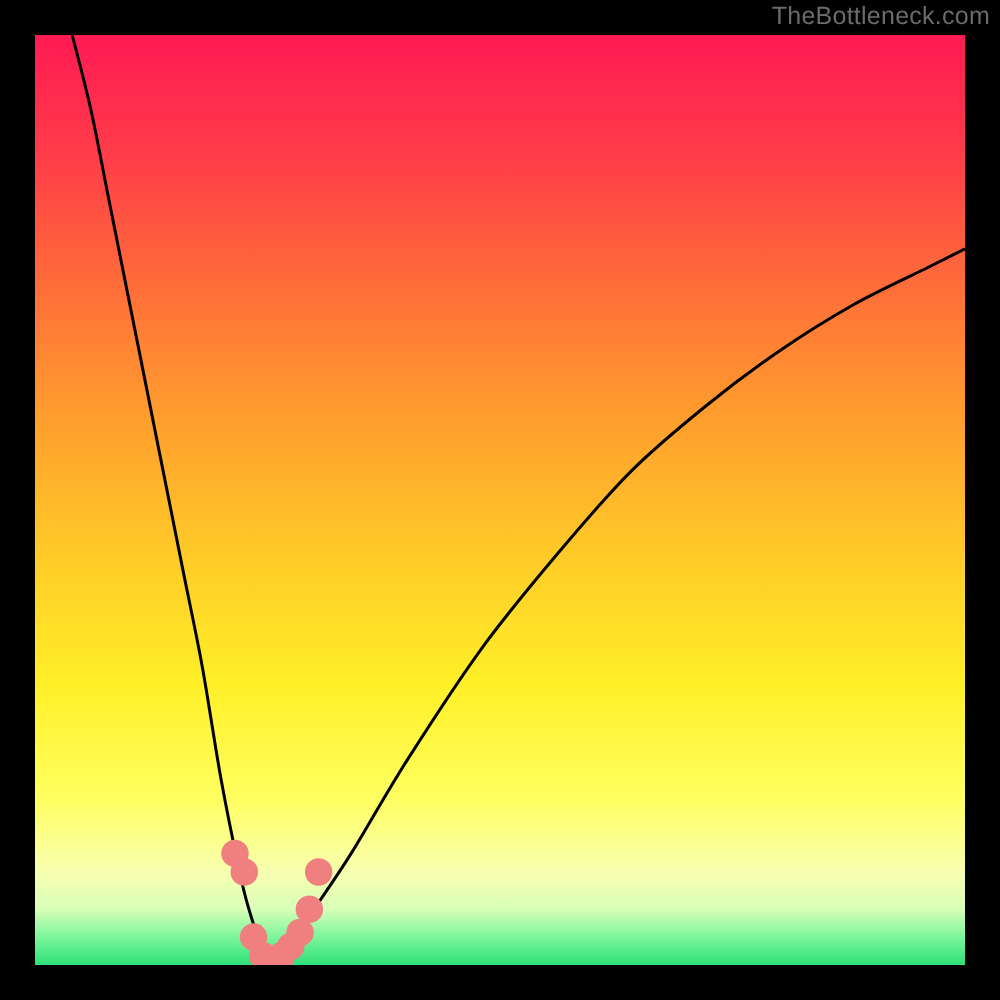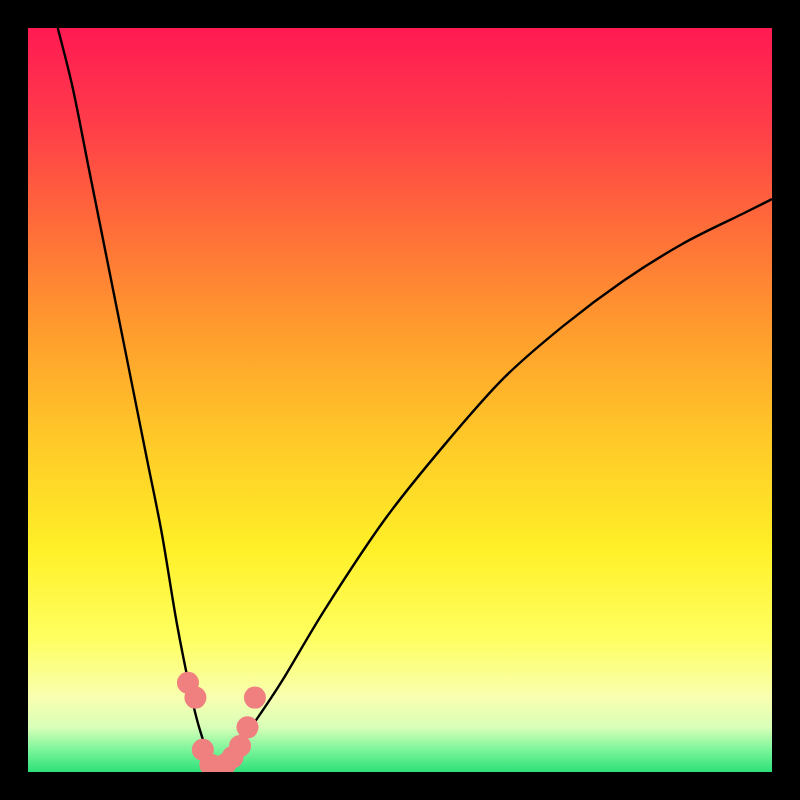--- a/index.html
+++ b/index.html
@@ -76,13 +76,14 @@
           <circle cx="182.28" cy="736.56" r="11" fill="#f08080"></circle>
           <circle cx="189.72" cy="740.28" r="11" fill="#f08080"></circle>
           <circle cx="197.16" cy="736.56" r="11" fill="#f08080"></circle>
           <circle cx="204.60000000000002" cy="729.12" r="11" fill="#f08080"></circle>
           <circle cx="212.04" cy="717.96" r="11" fill="#f08080"></circle>
           <circle cx="219.48" cy="699.36" r="11" fill="#f08080"></circle>
           <circle cx="226.92" cy="669.6" r="11" fill="#f08080"></circle>
         </g>
     </svg>
   </div>
+  <div class="watermark">TheBottleneck.com</div>
 </div>
 
 </body></html>

